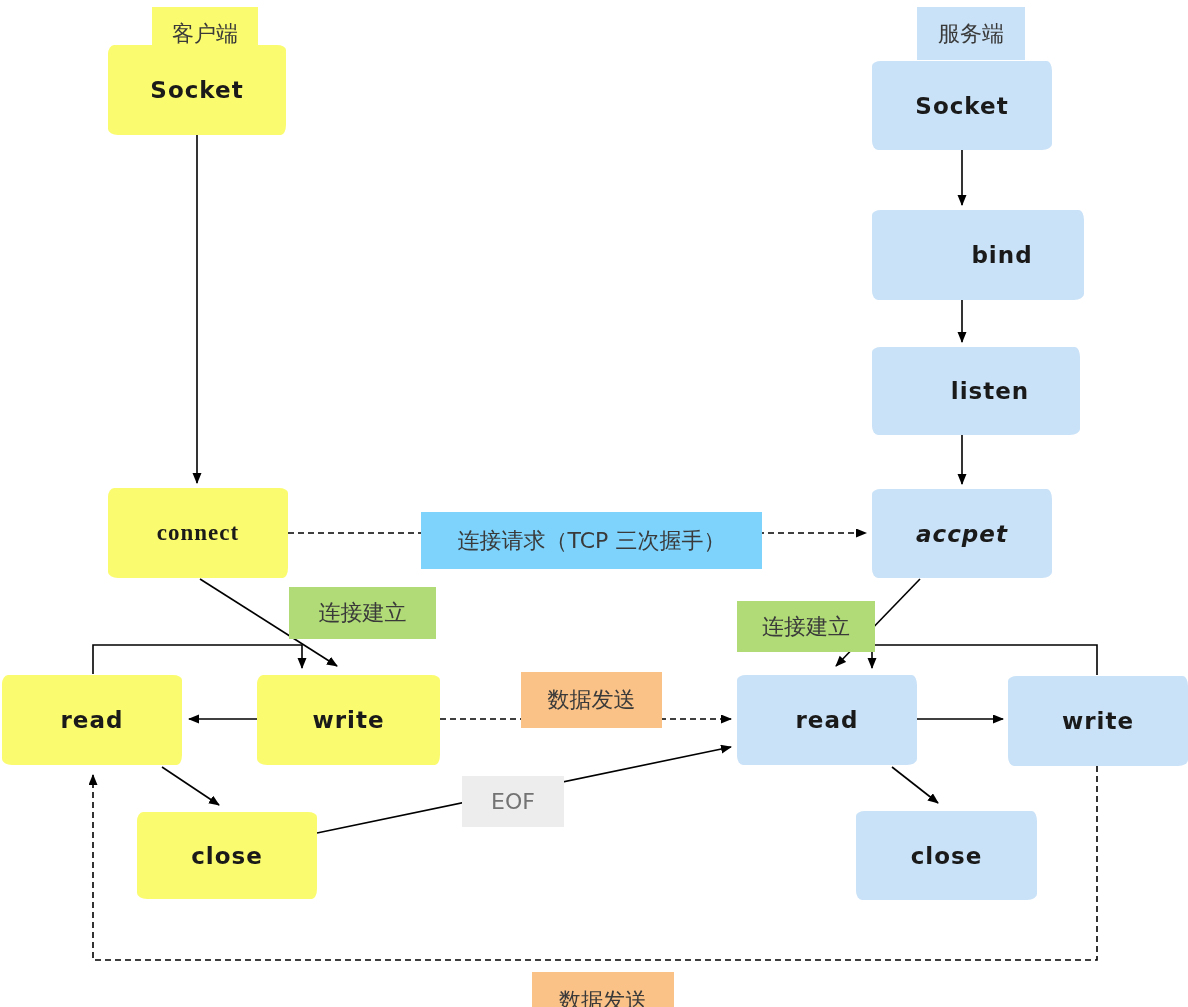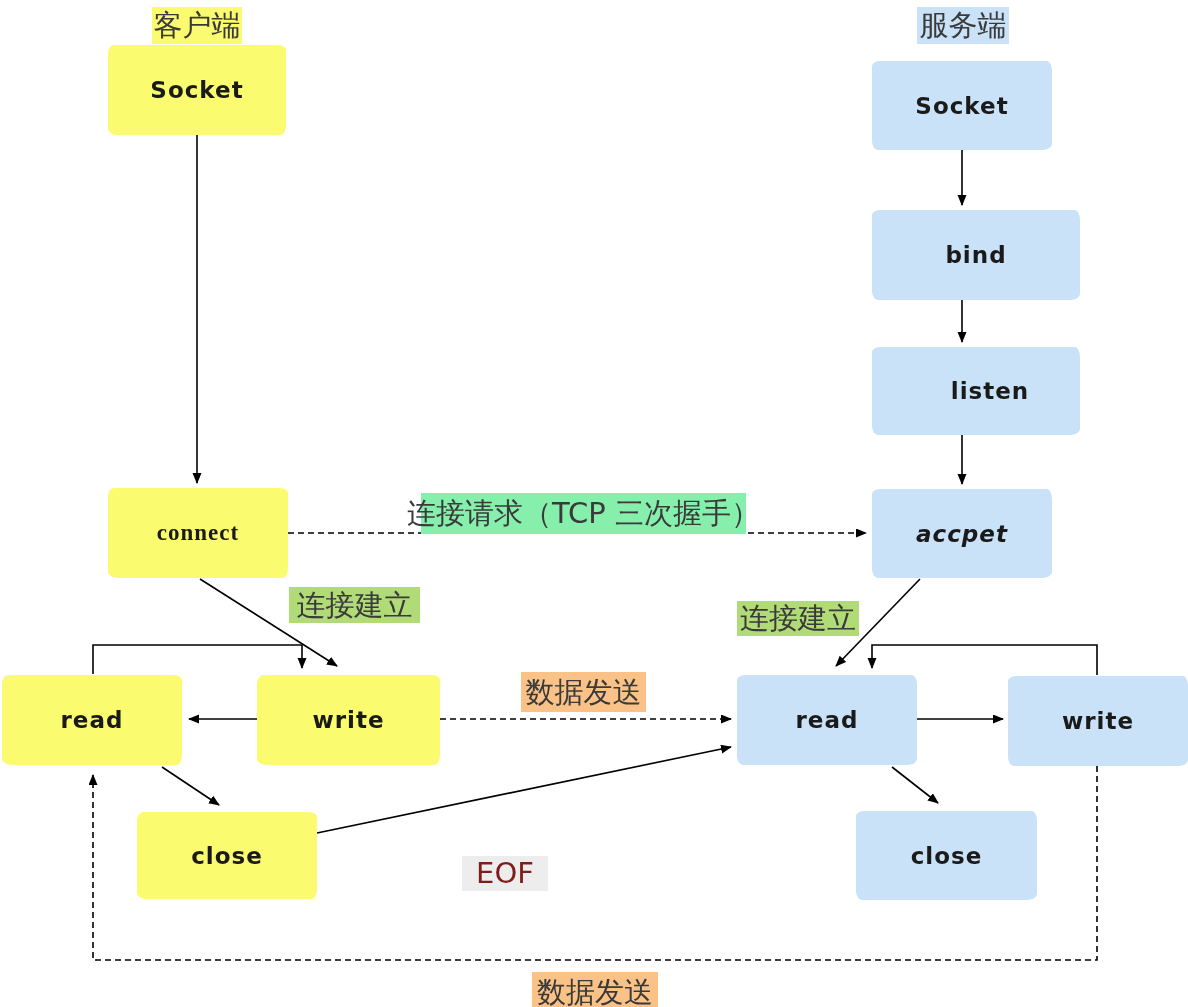--- a/index.html
+++ b/index.html
@@ -18,41 +18,41 @@
   .node.server{border-radius:9px 5px 10px 6px / 5px 10px 6px 9px;}
 
   
   .n-c-socket {left:108px;top:45px;width:178px;height:90px;}
   .n-c-connect{left:108px;top:488px;width:180px;height:90px;}
   .n-c-read   {left:2px;  top:675px;width:180px;height:90px;}
   .n-c-write  {left:257px;top:675px;width:183px;height:90px;}
   .n-c-close  {left:137px;top:812px;width:180px;height:87px;}
 
   .n-s-socket {left:872px; top:61px; width:180px;height:89px;}
-  .n-s-bind   {left:872px; top:210px;width:208px;height:90px;}
+  .n-s-bind   {left:872px; top:210px;width:164px;height:90px;padding-left:48px;}
   .n-s-listen {left:872px; top:347px;width:180px;height:88px;}
   .n-s-accept {left:872px; top:489px;width:180px;height:89px;font-style:italic;}
   .n-s-read   {left:737px; top:675px;width:180px;height:90px;}
   .n-s-write  {left:1008px;top:676px;width:180px;height:90px;}
   .n-s-close  {left:856px; top:811px;width:181px;height:89px;}
 
   
   .tag{
     position:absolute;
     display:flex;align-items:center;justify-content:center;
-    font-size:29px;color:#3a3a3a;line-height:1;white-space:nowrap;
-    padding:4px;
+    font-size:22px;color:#3a3a3a;line-height:1;white-space:nowrap;
+    padding:12px;
   }
   .t-client-title {left:152px;top:7px; width:82px; height:29px;}
   .t-server-title {left:917px;top:7px; width:84px; height:29px;}
   .t-handshake    {left:421px;top:493px;width:317px;height:33px;}
   .t-est-client   {left:289px;top:587px;width:123px;height:28px;}
   .t-est-server   {left:737px;top:601px;width:114px;height:27px;}
   .t-data-mid     {left:521px;top:672px;width:117px;height:32px;}
-  .t-eof          {left:462px;top:856px;width:78px; height:27px;color:#7f1d1d;}
+  .t-eof          {left:462px;top:776px;width:78px; height:27px;color:#737373;}
   .t-data-bottom  {left:532px;top:972px;width:118px;height:33px;}
 </style>
 </head>
 <body>
 
 <div class="stage">
 
   <svg class="layer" width="1188" height="1007" viewBox="0 0 1188 1007">
     <defs>
       <marker id="arr" markerWidth="12" markerHeight="10" refX="10" refY="4.5" orient="auto" markerUnits="userSpaceOnUse">
@@ -90,20 +90,20 @@
   <div class="node client n-c-close" style="background-color: rgb(251, 251, 111);">close</div>
 
   <div class="node server n-s-socket" style="background-color: rgb(201, 226, 247);">Socket</div>
   <div class="node server n-s-bind" style="background-color: rgb(201, 226, 247);">bind</div>
   <div class="node server n-s-listen" style="background-color: rgb(201, 226, 247); padding-left: 28px;">listen</div>
   <div class="node server n-s-accept" style="background-color: rgb(201, 226, 247);">accpet</div>
   <div class="node server n-s-read" style="background-color: rgb(201, 226, 247);">read</div>
   <div class="node server n-s-write" style="background-color: rgb(201, 226, 247);">write</div>
   <div class="node server n-s-close" style="background-color: rgb(201, 226, 247);">close</div>
 
-  <div class="tag t-handshake" style="background-color: #86efac;">连接请求（TCP 三次握手）</div>
+  <div class="tag t-handshake" style="background-color: #7dd3fc; margin-top: 19px;">连接请求（TCP 三次握手）</div>
   <div class="tag t-est-client" style="background-color: rgb(177, 219, 119);">连接建立</div>
   <div class="tag t-est-server" style="background-color: rgb(177, 219, 119);">连接建立</div>
   <div class="tag t-data-mid" style="background-color: rgb(250, 194, 135);">数据发送</div>
   <div class="tag t-eof" style="background-color: rgb(237, 237, 237);">EOF</div>
   <div class="tag t-data-bottom" style="background-color: rgb(250, 194, 135);">数据发送</div>
 
 </div>
 
 </body></html>

